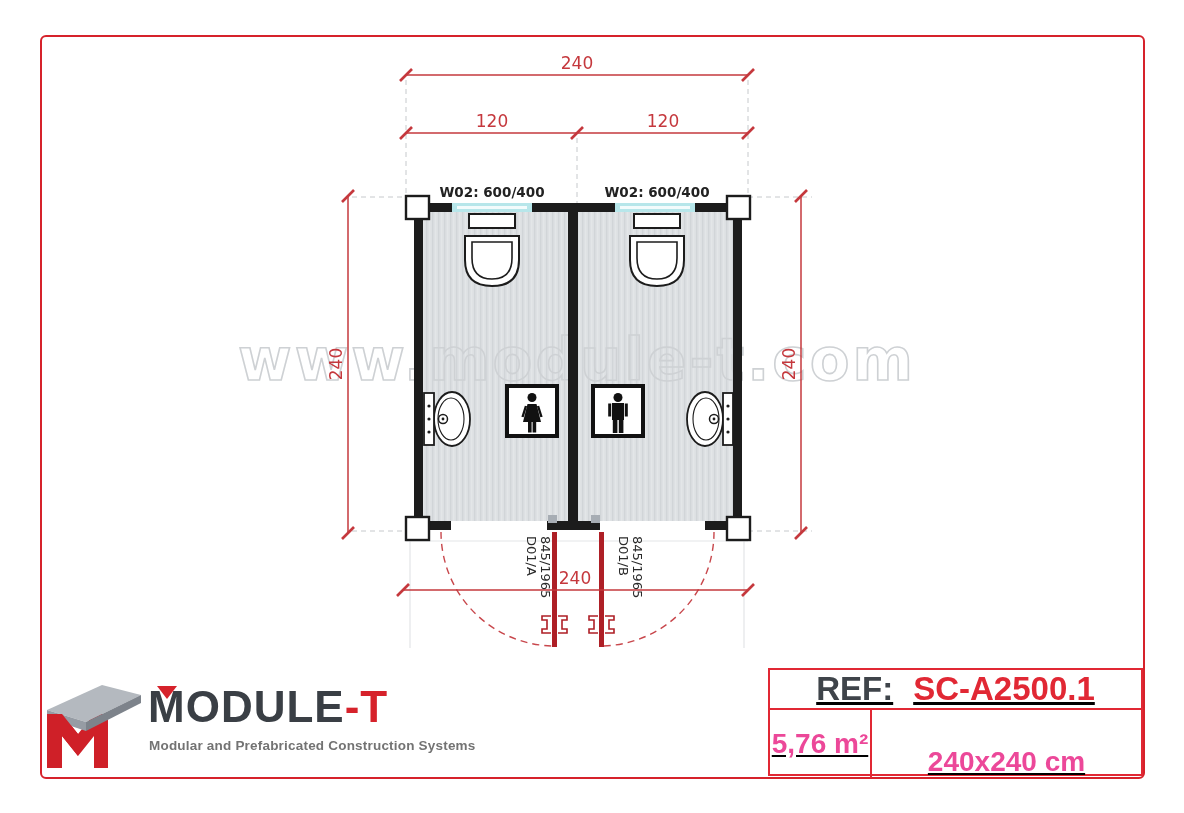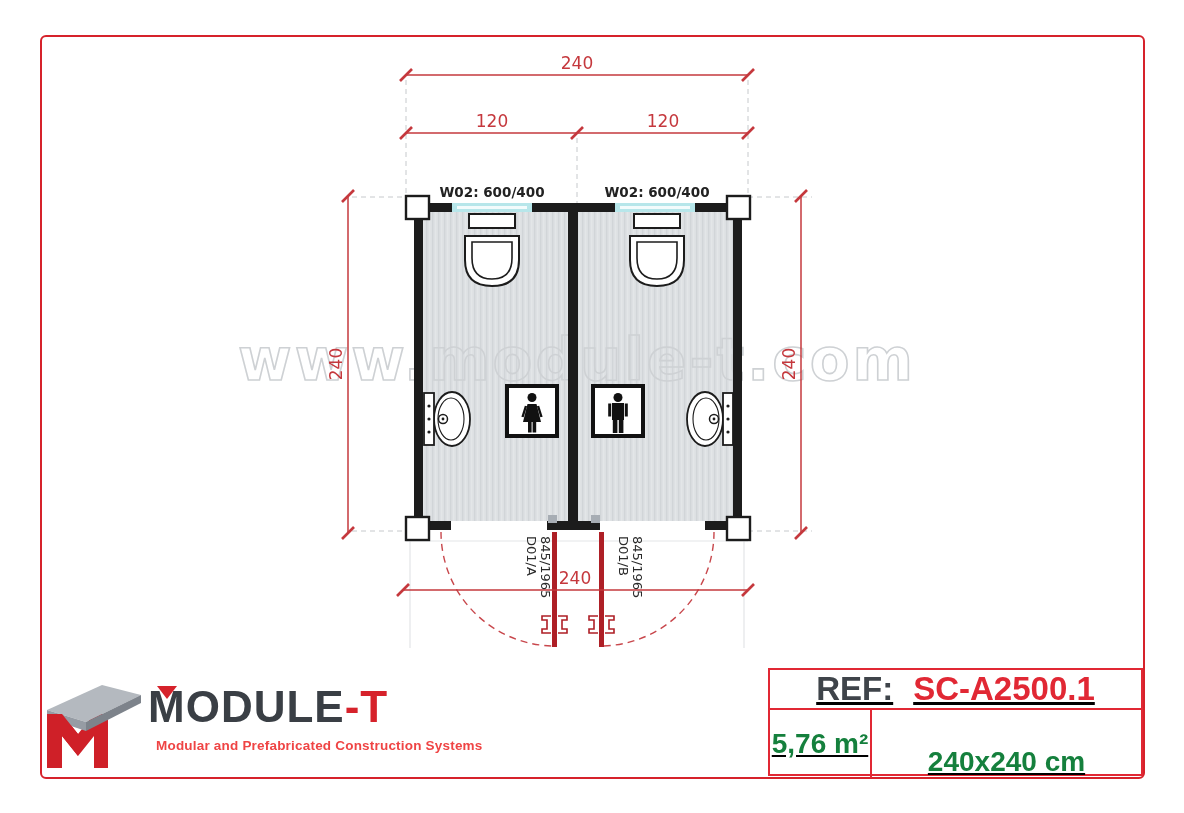--- a/index.html
+++ b/index.html
@@ -12,31 +12,31 @@
   #draw{position:absolute;left:0;top:0;width:1184px;height:813px;pointer-events:none;}
   
   #logo{position:absolute;left:44px;top:672px;width:420px;height:100px;}
   #logo-icon{position:absolute;left:0;top:2px;}
   #brand{position:absolute;left:104px;top:10px;white-space:nowrap;
          font-weight:bold;font-size:44px;letter-spacing:1px;color:#3a3f45;}
   #brand .accent{color:#d6222b;}
   #m-notch{position:absolute;left:113px;top:14px;width:0;height:0;
            border-left:10px solid transparent;border-right:10px solid transparent;
            border-top:13px solid #d6222b;}
-  #tagline{position:absolute;left:112px;top:66px;font-weight:bold;font-size:13.5px;
-           letter-spacing:.2px;color:#ef4444;white-space:nowrap;}
+  #tagline{position:absolute;left:105px;top:66px;font-weight:bold;font-size:13.5px;
+           letter-spacing:.2px;color:#737373;white-space:nowrap;}
   
   #ref-panel{position:absolute;left:768px;top:668px;width:375px;height:108px;
              background:#fff;border:2px solid #e12834;box-sizing:border-box;
              display:flex;flex-direction:column;text-decoration:underline;}
   #ref-row1{height:60px;display:flex;align-items:center;justify-content:center;
             border-bottom:2px solid #e12834;font-weight:bold;font-size:33px;color:#3f444a;
             white-space:nowrap;}
   #ref-row1 .val{color:#e12834;margin-left:20px;}
-  #ref-row2{flex:1;display:flex;font-weight:bold;font-size:28px;color:#15803d;}
+  #ref-row2{flex:1;display:flex;font-weight:bold;font-size:28px;color:#ec4899;}
   #cell-area{width:100px;display:flex;align-items:center;justify-content:center;
              border-right:2px solid #e12834;}
   #cell-size{flex:1;display:flex;align-items:center;justify-content:center;margin-top:36px;}
   svg text{font-family:"DejaVu Sans",sans-serif;}
 </style>
 </head>
 <body>
 
 <div id="page">
 

